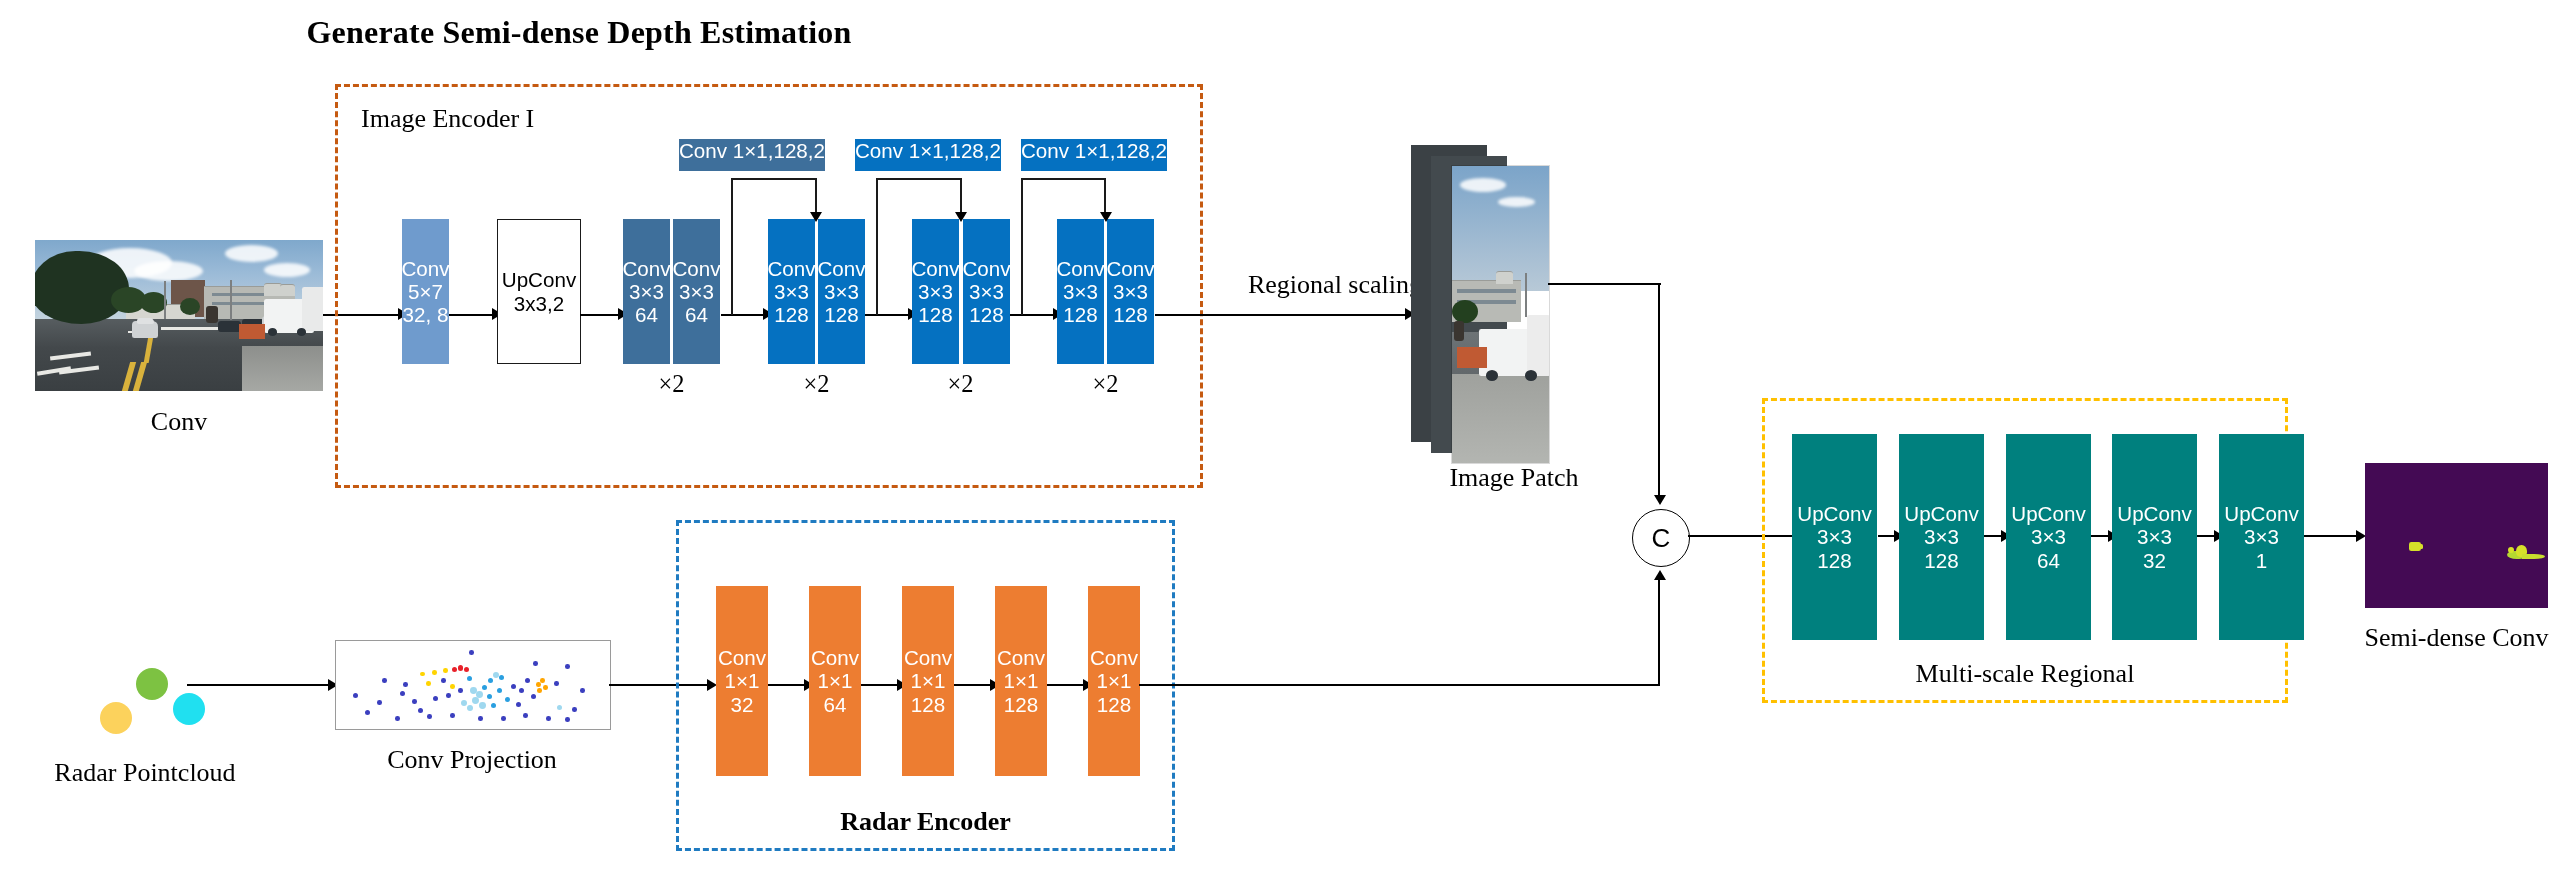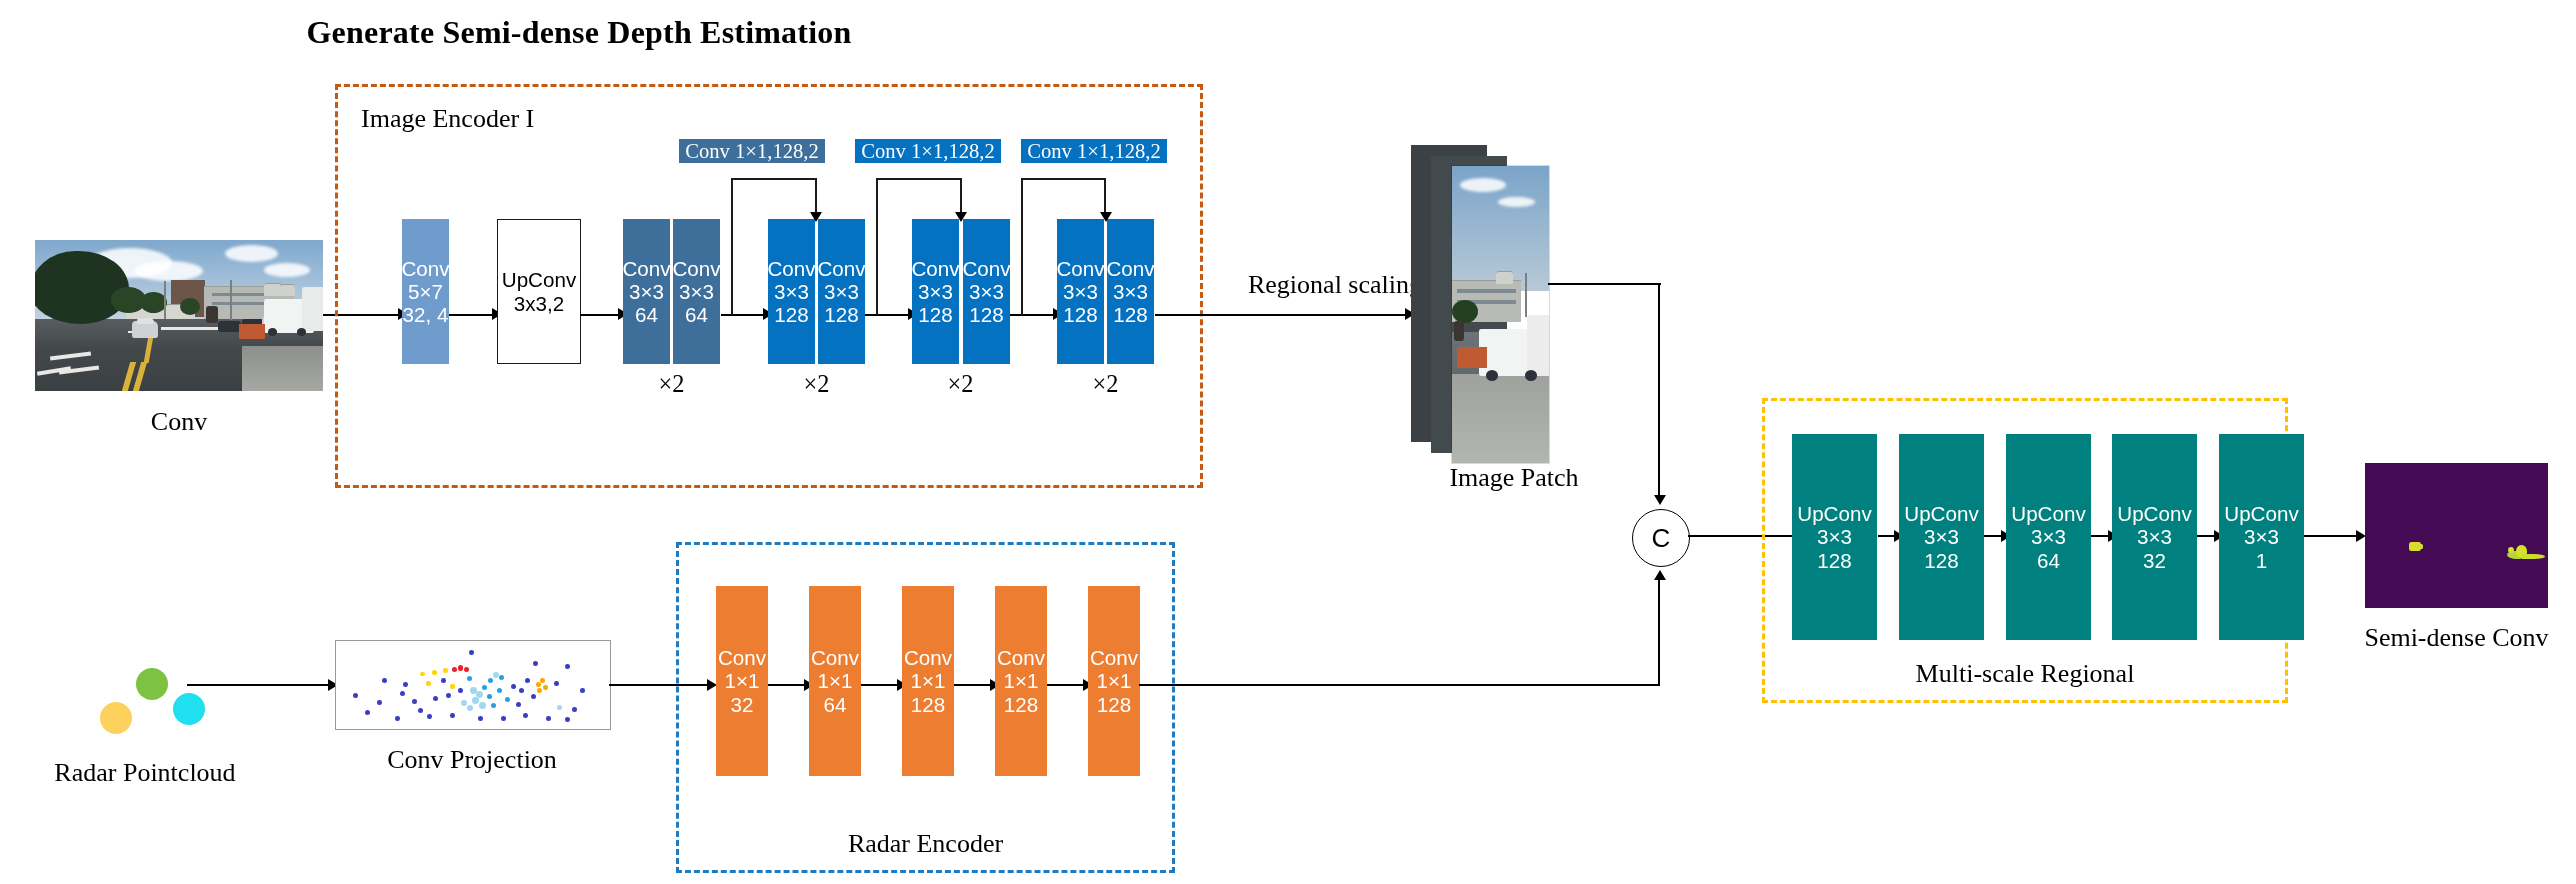--- a/index.html
+++ b/index.html
@@ -17,22 +17,23 @@
     letter-spacing:0.2px;
   }
 
   
   .groupbox{border-style:dashed;background:transparent;box-sizing:border-box;}
   #image-encoder-box{
     left:335px;top:84px;width:868px;height:404px;
     border:3.8px dashed #C55A11;
   }
   #radar-encoder-box{
-    left:676px;top:542px;width:499px;height:331px;
+    left:676px;top:520px;width:499px;height:331px;
     border:3.8px dashed #1F7BC1;
+    font-weight:bold;
   }
   #decoder-box{
     left:1762px;top:398px;width:526px;height:305px;
     border:3.8px dashed #FFC000;
   }
   .groupbox-title{
     position:absolute;font-size:26px;color:#000;white-space:nowrap;
     font-family:"Liberation Serif",serif;
   }
   #image-encoder-title{left:23px;top:17px;}
@@ -49,23 +50,23 @@
   .block .ln{display:block;white-space:nowrap;}
   .blk-lightblue{background:#6F9BCD;}
   .blk-slate{background:#3E6F9B;}
   .blk-blue{background:#0571C1;}
   .blk-orange{background:#ED7D31;}
   .blk-teal{background:#00807E;}
   .blk-white{background:#fff;border:1.2px solid #1a1a1a;color:#000;}
 
   
   .skipbox{
-    position:absolute;display:flex;align-items:flex-end;justify-content:center;
-    color:#fff;font-family:Liberation Serif, serif;font-size:20.6px;
-    white-space:nowrap;height:24px;padding:0 7.6px;box-sizing:border-box;
+    position:absolute;display:flex;align-items:flex-start;justify-content:center;
+    color:#fff;font-family:Liberation Sans, sans-serif;font-size:20.6px;
+    white-space:nowrap;height:32px;padding:0 7.6px;box-sizing:border-box;
   }
 
   
   .mult{
     position:absolute;font-family:"Liberation Serif",serif;font-size:24.4px;color:#000;
     text-align:center;
   }
 
   
   .hline{position:absolute;height:1.9px;background:#000;}
@@ -200,21 +201,21 @@
 <div class="hline abs" style="left:323px;top:314px;width:76px;"></div>
 <div class="arrowR abs" style="left:398px;top:308px;"></div>
 
 <div class="groupbox abs" id="image-encoder-box">
   <div class="groupbox-title" id="image-encoder-title">Image Encoder I</div>
 </div>
 
 <div class="block blk-lightblue" style="left:402px;top:219px;width:47px;height:145px;">
   <span class="ln">Conv</span>
   <span class="ln">5×7</span>
-  <span class="ln">32, 4</span>
+  <span class="ln">32, 8</span>
 </div>
 <div class="hline abs" style="left:449px;top:314px;width:44px;"></div>
 <div class="arrowR abs" style="left:492px;top:308px;"></div>
 
 <div class="block blk-white" style="left:497px;top:219px;width:84px;height:145px;">
   <span class="ln">UpConv</span>
   <span class="ln">3x3,2</span>
 </div>
 <div class="hline abs" style="left:580px;top:314px;width:40px;"></div>
 <div class="arrowR abs" style="left:618px;top:308px;"></div>

